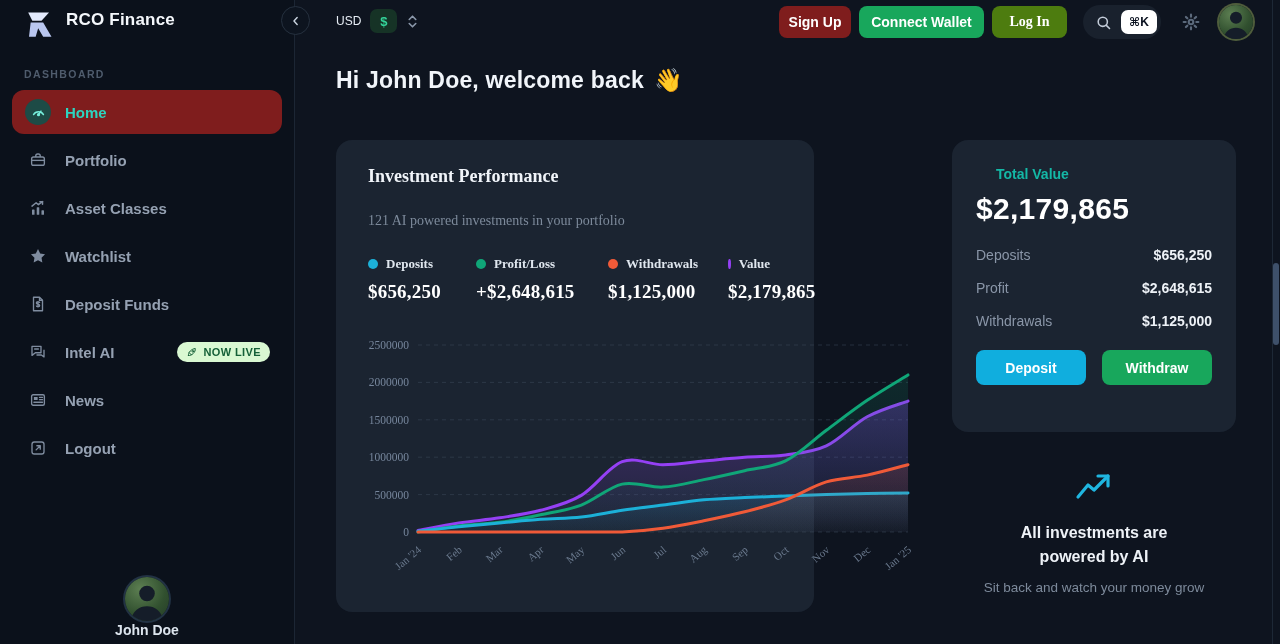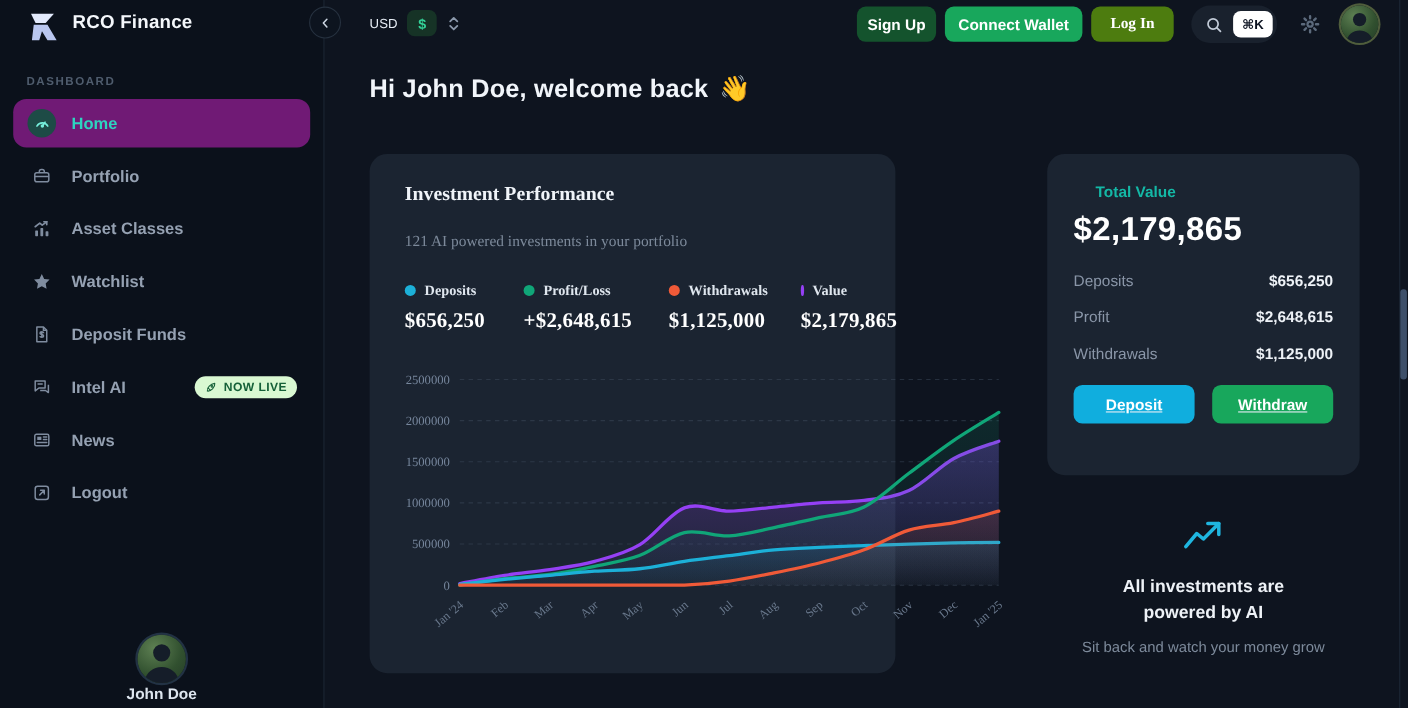--- a/index.html
+++ b/index.html
@@ -9,21 +9,21 @@
   
   .sidebar { position:absolute; left:0; top:0; width:295px; height:644px;
     background:#0b111b; border-right:1px solid #1c2634; }
   .logo-row { display:flex; gap:10px; padding:10px 0 0 22px; height:46px; }
   .brand { font-size:17px; font-weight:800; letter-spacing:.2px; color:#f4f7fb; }
   .section-label { margin:22px 0 10px 24px; font-size:10.5px; font-weight:700;
     letter-spacing:1.4px; color:#4f5c6d; }
   .menu { padding:0 12px; display:flex; flex-direction:column; gap:4px; }
   .menu-item { display:flex; align-items:center; gap:14px; height:44px;
     padding:0 12px 0 13px; border-radius:12px; color:#95a1b2; font-size:15px; cursor:pointer; }
-  .menu-item.active { background:#701a75; color:#2dd4bf; }
+  .menu-item.active { background:#7f1d1d; color:#2dd4bf; }
   .mi-icon { width:26px; height:26px; display:flex; align-items:center; justify-content:center;
     color:#7f8c9f; flex:0 0 26px; }
   .menu-item.active .mi-icon { background:#1d4b46; border-radius:50%; color:#76efdc; }
   .mi-label { font-weight:600; }
   .live-badge { margin-left:auto; display:flex; align-items:center; gap:5px;
     background:#d9f8d2; color:#156038; font-size:11px; font-weight:800; letter-spacing:.4px;
     padding:4px 9px; border-radius:10px; }
   .sidebar-user { position:absolute; bottom:6px; left:0; width:100%;
     display:flex; flex-direction:column; align-items:center; gap:1px; }
   .avatar { border-radius:50%; position:relative; overflow:hidden;
@@ -36,21 +36,21 @@
   .collapse-btn { position:absolute; left:281px; top:6px; width:29px; height:29px;
     border-radius:50%; background:#0d141f; border:1px solid #26313f; color:#cbd5e1;
     display:flex; align-items:center; justify-content:center; cursor:pointer; z-index:5; }
   .currency { position:absolute; left:336px; top:9px; display:flex; align-items:center; gap:9px; cursor:pointer; }
   .currency-code { font-size:12px; font-weight:400; }
   .currency-badge { width:27px; height:24px; background:#163326; color:#34d399; border-radius:7px;
     display:flex; align-items:center; justify-content:center; font-weight:800; font-size:13px; }
   .topbar-right { position:absolute; top:5px; left:779px; display:flex; align-items:center; }
   .btn { height:32px; border:none; border-radius:8px; color:#fff; font-weight:700; font-size:14px;
     padding:0 4px; cursor:pointer; font-family:inherit; }
-  .btn-signup { background:#14532d; width:72px; }
+  .btn-signup { background:#7f1d1d; width:72px; }
   .btn-wallet { background:#18a75c; width:125px; margin-left:8px; }
   .btn-login  { background:#4d7c0f; width:75px; margin-left:8px;font-family:Liberation Serif, serif; }
   .search-pill { margin-left:16px; height:34px; border-radius:17px; background:#19212d;
     display:flex; align-items:center; gap:9px; padding:0 4px 0 12px; cursor:pointer; }
   .kbd-chip { background:#ffffff; color:#0b1220; font-size:12px; font-weight:700;
     padding:5px 8px; border-radius:7px; }
   .gear-btn { margin-left:20px; display:flex; cursor:pointer; }
   .top-avatar { margin-left:18px; width:34px; height:34px; box-shadow:0 0 0 2px #4f5d3c; cursor:pointer; }
 
   
@@ -68,21 +68,21 @@
   .chart-wrap { position:absolute; left:0; top:190px; width:592px; height:262px; }
   .chart-wrap svg { width:592px; height:262px; display:block; }
 
   .tv-card { left:952px; top:140px; width:284px; height:292px; padding:26px 24px; }
   .tv-title { font-size:14px; font-weight:700; color:#14b8a6;margin-left:20px; }
   .tv-total { margin-top:10px; font-size:30px; font-weight:800; letter-spacing:.3px; color:#fff; }
   .tv-rows { margin-top:21px; display:flex; flex-direction:column; gap:17px; }
   .tv-row { display:flex; justify-content:space-between; font-size:14px; }
   .tv-row .lbl { color:#8a96a8; }
   .tv-row .val { color:#eef2f7; font-weight:600; }
-  .tv-btns { display:flex; gap:16px; margin-top:21px;text-decoration:underline; }
+  .tv-btns { display:flex; gap:16px; margin-top:21px; }
   .tv-btns .btn { flex:1; height:35px; }
   .btn-deposit { background:#10aede; }
   .btn-withdraw { background:#18a75c; }
 
   .ai-note { position:absolute; left:952px; top:472px; width:284px; text-align:center; }
   .ai-title { margin-top:15px; font-size:16px; font-weight:800; line-height:1.5; color:#eef2f7; }
   .ai-sub { margin-top:9px; font-size:13.5px; line-height:1.55; color:#7d8a9b; padding:0 12px; }
 
   .sb-track { position:absolute; right:7px; top:0; width:1px; height:644px; background:#1d2836; }
   .sb-thumb { position:absolute; right:1px; top:263px; width:6px; height:82px; border-radius:3px;

